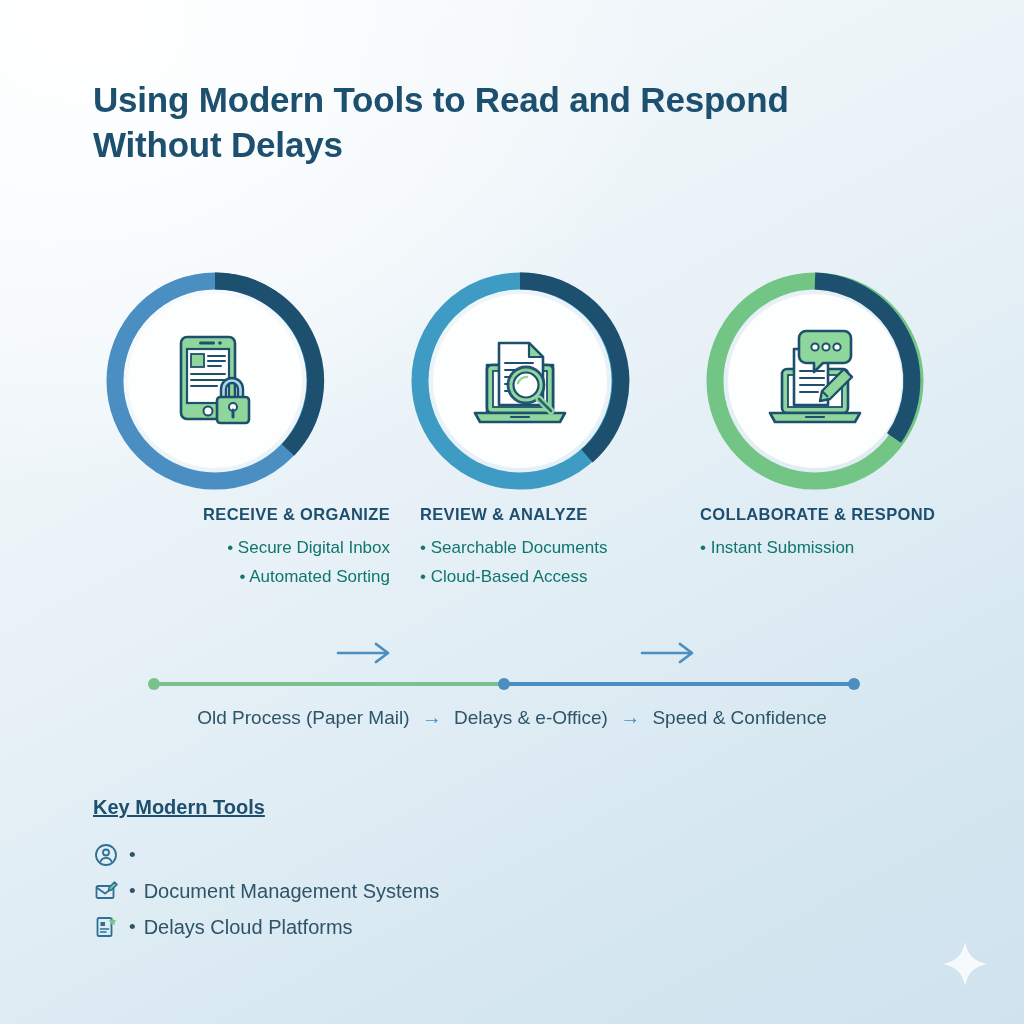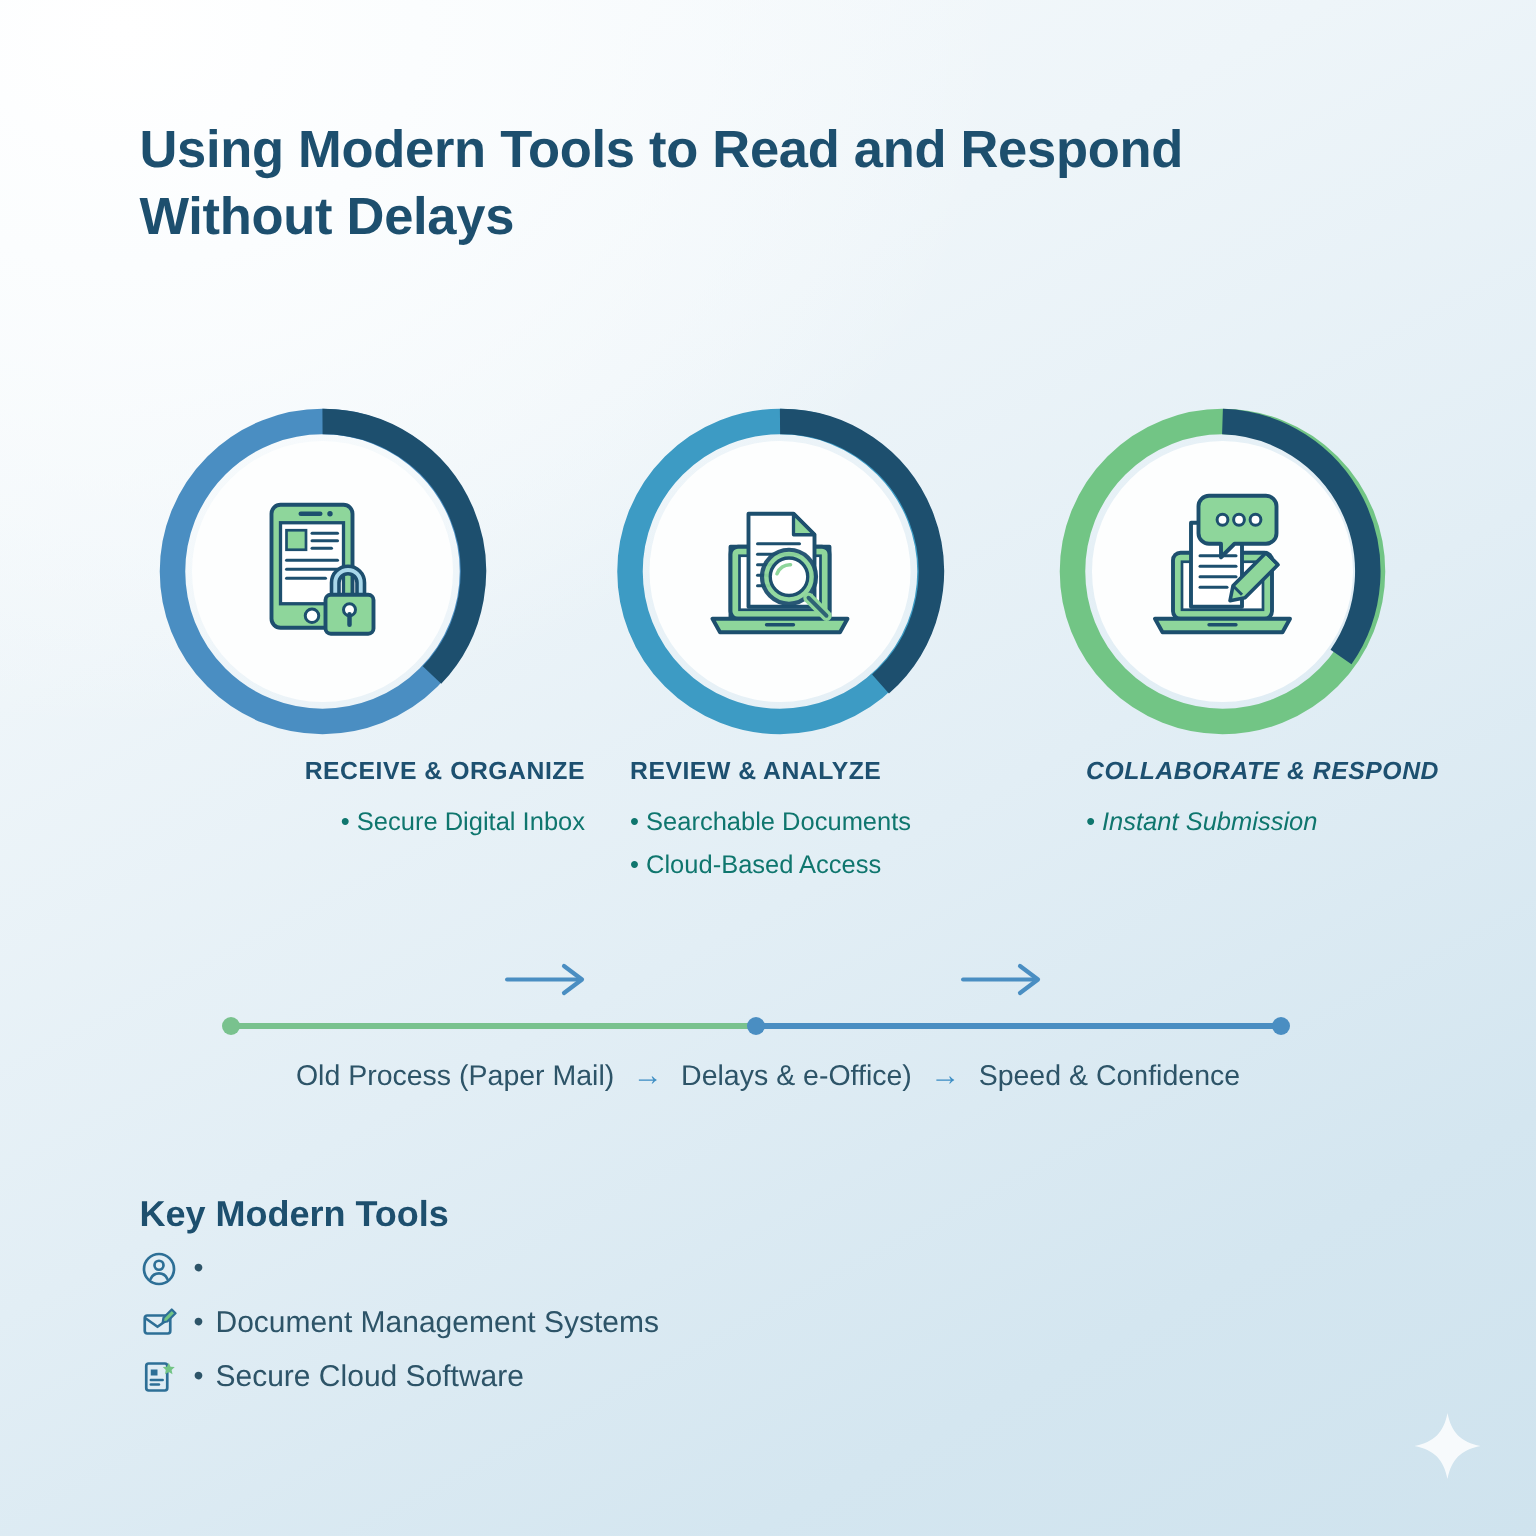--- a/index.html
+++ b/index.html
@@ -42,21 +42,21 @@
   
   .arrow{ position:absolute; top:372px; width:64px; height:26px; }
   .arrow.a0{ left:336px; }
   .arrow.a1{ left:640px; }
 
   
   #captions{ position:absolute; left:0; top:505px; width:1024px; }
   .cap{ position:absolute; top:0; }
   .cap.c0{ left:110px; width:280px; text-align:right; }
   .cap.c1{ left:420px; width:280px; text-align:left; }
-  .cap.c2{ left:724px; width:290px; text-align:left;font-style:italic; }
+  .cap.c2{ left:700px; width:290px; text-align:left; }
   .cap h3{
     font-size:16.5px; font-weight:bold; color:#1d5070;
     letter-spacing:0.35px; margin-bottom:10px; white-space:nowrap;
   }
   .cap ul{ list-style:none; }
   .cap li{
     font-size:17px; color:#0f766e; line-height:1.68; white-space:nowrap;
   }
 
   
@@ -73,21 +73,21 @@
   #tl-track .dot.d2{ right:-4px; background:#4a8ec2; }
   #tl-labels{
     position:absolute; left:0; top:46px; width:1024px;
     text-align:center; font-size:19px; color:#2d5468; white-space:nowrap;
   }
   #tl-labels .tl-arrow{ color:#3e8ec4; padding:0 7px; font-size:20px; }
 
   
   #tools{ position:absolute; left:93px; top:796px; }
   #tools h2{
-    font-size:24px; font-weight:bold; color:#1d4f6e; margin-bottom:4px;
+    font-size:20px; font-weight:bold; color:#1d4f6e; margin-bottom:18px;text-decoration:underline;
   }
   .tool-row{ display:flex; align-items:center; height:36px; }
   .tool-icon{
     width:26px; height:26px; margin-right:10px; flex:0 0 26px;
     display:flex; align-items:center; justify-content:center;
   }
   .tool-bullet{ color:#2d5468; font-size:19px; margin-right:8px; }
   .tool-label{ font-size:20px; color:#2d5468; white-space:nowrap; }
 
   
@@ -211,20 +211,21 @@
       <polyline points="40,4 52,13 40,22" fill="none" stroke="#4a8ec2" stroke-width="2.8" stroke-linecap="round" stroke-linejoin="round"></polyline>
     </svg>
   </div>
 </div>
 
 <div id="captions">
   <div class="cap c0">
     <h3>RECEIVE &amp; ORGANIZE</h3>
     <ul>
       <li>• Secure Digital Inbox</li>
+      <li>• Automated Sorting</li>
     </ul>
   </div>
   <div class="cap c1">
     <h3>REVIEW &amp; ANALYZE</h3>
     <ul>
       <li>• Searchable Documents</li>
       <li>• Cloud-Based Access</li>
     </ul>
   </div>
   <div class="cap c2">
@@ -284,21 +285,21 @@
         <rect x="3.5" y="3" width="14" height="18" rx="1.6" fill="none" stroke="#2d6f96" stroke-width="1.8"></rect>
         <rect x="6.5" y="7" width="4.5" height="4" fill="#2d6f96"></rect>
         <g stroke="#2d6f96" stroke-width="1.6" stroke-linecap="round">
           <line x1="6.5" y1="14" x2="14.5" y2="14"></line>
           <line x1="6.5" y1="17" x2="12" y2="17"></line>
         </g>
         <path d="M18.5 2.5 l1.2 2.6 l2.8 0.3 l-2.1 1.9 l0.6 2.8 l-2.5 -1.4 l-2.5 1.4 l0.6 -2.8 l-2.1 -1.9 l2.8 -0.3 z" fill="#72c585"></path>
       </svg>
     </span>
     <span class="tool-bullet">•</span>
-    <span class="tool-label">Secure Cloud Software</span>
+    <span class="tool-label">Delays Cloud Platforms</span>
   </div>
 </div>
 
 <div id="sparkle">
   <svg width="48" height="48" viewBox="0 0 48 48">
     <path d="M24 2 C26.5 15 33 21.5 46 24 C33 26.5 26.5 33 24 46 C21.5 33 15 26.5 2 24 C15 21.5 21.5 15 24 2 Z" fill="#ffffff" opacity="0.82"></path>
   </svg>
 </div>
 
 </body></html>

